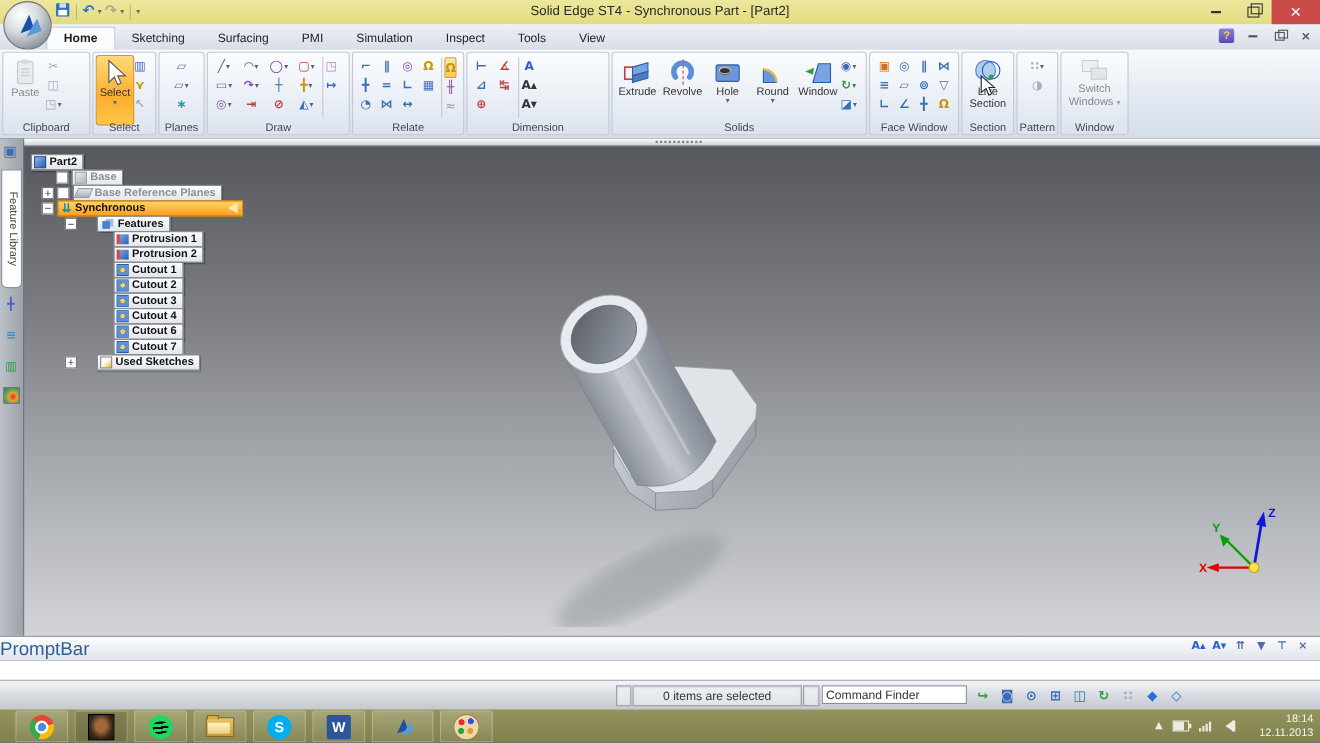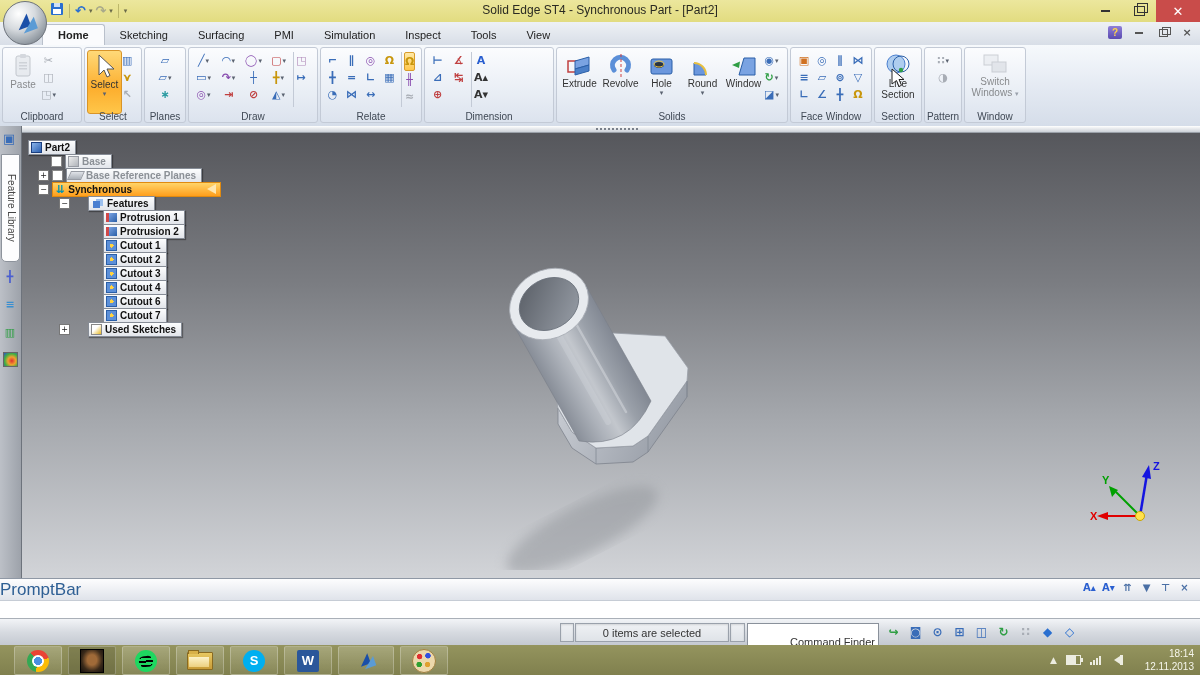--- a/index.html
+++ b/index.html
@@ -82,21 +82,21 @@
   .promptbar{position:absolute;left:0;top:578px;width:1200px;height:40px;}
   .pb-head{height:21px;background:linear-gradient(#fdfdfe,#dfe3ea);border-top:1px solid #8f98a5;border-bottom:1px solid #c6ccd5;display:flex;align-items:center;}
   .pb-title{font-size:17px;color:#2e5f94;}
   .pb-icons{position:absolute;right:8px;top:2px;display:flex;gap:4px;}
   .pb-icons .ric{width:15px;height:15px;}
   .pb-icons .ric b{font-size:10px;}
   .pb-body{height:17px;background:#ffffff;}
   
   .statusbar{position:absolute;left:0;top:618px;width:1200px;height:27px;background:linear-gradient(#f2f4f7,#d6dae0 50%,#c3c8d0);border-top:1px solid #aab0b8;}
   .seg{position:absolute;top:4px;height:17px;border:1px solid #9aa1ab;background:linear-gradient(#eff1f4,#dfe3e8);box-shadow:inset 0 1px 2px rgba(0,0,0,.12);font-size:11px;color:#333;display:flex;align-items:center;justify-content:center;}
-  .cmdf{position:absolute;left:747px;top:4px;width:124px;height:15px;border:1px solid #8a919b;font:11px "Liberation Sans",sans-serif;color:#333;padding:10px 3px;background:#fff;text-align:right;}
+  .cmdf{position:absolute;left:747px;top:4px;width:124px;height:15px;border:1px solid #8a919b;font:11px "Liberation Sans",sans-serif;color:#333;padding:0 3px;background:#fff;}
   .sbicons{position:absolute;left:884px;top:3px;display:flex;gap:3px;}
   .sbicons .ric{width:19px;height:19px;}
   .sbicons .ric b{font-size:12px;}
   
   .notif{position:absolute;left:1062px;top:597px;width:134px;height:33px;background:#fafaf8;border:2px solid #1a1a1a;z-index:99;display:flex;flex-direction:column;align-items:center;justify-content:center;font-size:11px;font-weight:bold;color:#111;line-height:14px;}
   
   .taskbar{position:absolute;left:0;top:645px;width:1200px;height:30px;background:linear-gradient(#94945e,#80804e);}
   .tbtn{position:absolute;top:1px;width:46px;height:27px;border:1px solid rgba(255,255,255,.25);background:linear-gradient(rgba(255,255,255,.18),rgba(255,255,255,.05));border-radius:2px;display:flex;align-items:center;justify-content:center;}
   .tbtn.dark{background:rgba(0,0,0,.12);}
   .chrome{width:22px;height:22px;border-radius:50%;background:conic-gradient(from -45deg,#ea4335 0 33%,#fbbc05 33% 66%,#34a853 66%);position:relative;}

